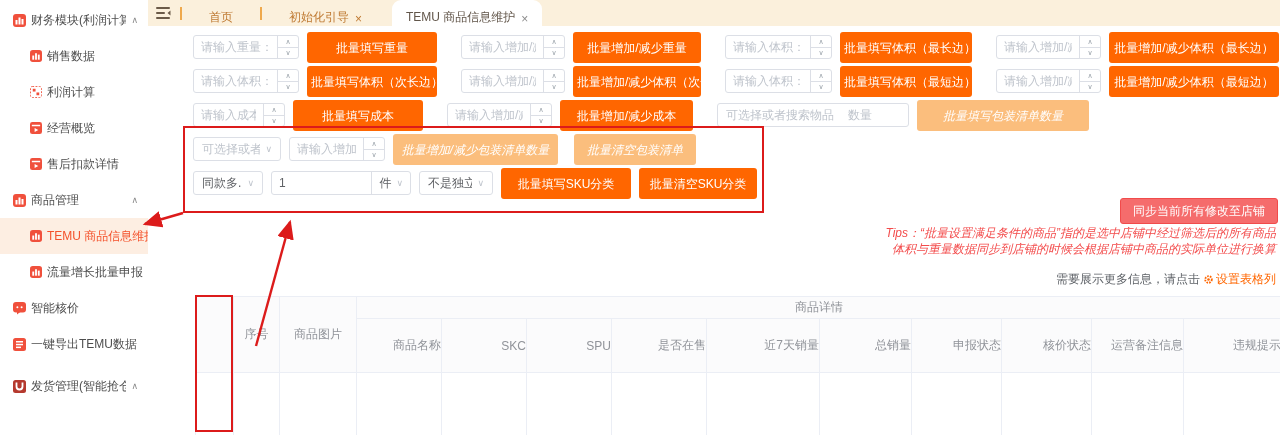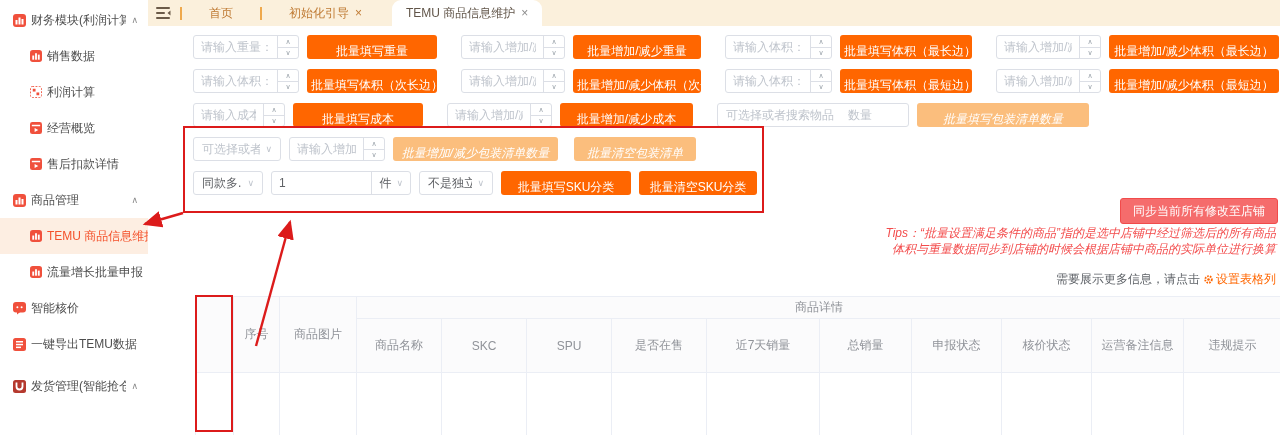--- a/index.html
+++ b/index.html
@@ -17,40 +17,40 @@
   .sbi .lbl { overflow:hidden; }
   .caret { margin-left:auto; margin-right:10px; font-size:9px; color:#8a8a8a; font-style:normal; flex:none;}
   .caret::after { content:"∧"; }
   .sicon { flex:none; display:inline-flex; }
 
   
   .tbar { position:absolute; left:148px; top:0; right:0; height:26px; background:#fbf0dc;
           display:flex; align-items:stretch; z-index:1; }
   .clps { align-self:center; margin-left:8px; display:inline-flex; cursor:pointer; }
   .tdiv { align-self:center; width:2px; height:13px; background:#efa94d; margin:0 9px; }
-  .ttab { display:flex; align-items:center; gap:6px; font-size:12px; color:#bf7a33; padding:0 18px; cursor:pointer; }
+  .ttab { display:flex; align-items:flex-end; gap:6px; font-size:12px; color:#bf7a33; padding:0 18px; cursor:pointer; }
   .ttab .x { font-size:12px; color:#bf7a33; }
   .ttab.on { background:#fff; border-radius:9px 9px 0 0; color:#615549; margin-left:12px; padding:0 14px; }
   .ttab.on .x { color:#8c8c8c; }
 
   
   .main { position:absolute; left:148px; top:26px; right:0; bottom:0; background:#fff; }
   .crow { position:absolute; left:45px; display:flex; align-items:center; gap:24px; height:24px; }
   .g { display:flex; align-items:center; gap:8px; }
 
   .inum { display:flex; align-items:stretch; height:24px; border:1px solid #dcdfe6; border-radius:3px; background:#fff; }
   .inum input { border:0; outline:0; min-width:0; flex:1; padding:0 7px; font-size:12px; color:#606266; background:transparent; }
   .inum input::placeholder { color:#bfc4cc; }
   .spin { width:21px; flex:none; border-left:1px solid #dcdfe6; display:flex; flex-direction:column; cursor:pointer; }
   .spin i { flex:1; display:flex; align-items:center; justify-content:center; font-style:normal; font-size:7px; color:#98a0a8; line-height:1; }
   .spin i.sup { border-bottom:1px solid #dcdfe6; }
   .spin i.sup::after { content:"∧"; }
   .spin i.sdn::after { content:"∨"; }
 
-  .btn { height:24px; border:none; border-radius:3px; color:#fff; font-size:12px; white-space:nowrap;
+  .btn { height:31px; border:none; border-radius:3px; color:#fff; font-size:12px; white-space:nowrap;
          overflow:hidden; cursor:pointer; text-align:center; padding:8px 4px; flex:none;
          font-family:"Liberation Sans","DejaVu Sans",sans-serif; }
   .btn.orange { background:#ff6600; }
   .btn.light  { background:#fbbe7d;font-style:italic; }
 
   .sel { display:flex; align-items:center; height:24px; border:1px solid #dcdfe6; border-radius:3px;
          background:#fff; font-size:12px; padding:0 8px; cursor:pointer; white-space:nowrap; overflow:hidden; }
   .sel .ph { color:#bfc4cc; flex:1; overflow:hidden; }
   .sel .val { color:#606266; flex:1; overflow:hidden; }
   .car { margin-left:5px; font-size:9px; color:#bfc4cc; font-style:normal; flex:none; }
@@ -68,21 +68,21 @@
           font-style:italic; color:#f34b4b; line-height:16px; }
   .more { position:absolute; right:4px; top:245px; font-size:12px; color:#5f6368; display:flex; align-items:center; gap:3px; }
   .more .lnk { color:#ff6600; cursor:pointer; display:flex; align-items:center; gap:2px; }
 
   
   table.tbl { position:absolute; left:47px; top:270px; border-collapse:collapse; table-layout:fixed; width:1086px; }
   .tbl th, .tbl td { border:1px solid #ebeef5; font-size:12px; font-weight:400; color:#909399;
                      text-align:center; padding:0; overflow:hidden; white-space:nowrap; }
   .tbl thead th { background:#fbfbfc; }
   .tbl .grow { height:22px; }
-  .tbl .srow th { height:54px; }
+  .tbl .srow th { height:54px;text-align:right; }
   .tbl tbody td { height:78px; background:#fff; }
   .cb { width:14px; height:14px; background:#ff6600; border-radius:2px; margin:0 auto; position:relative; cursor:pointer; }
   .cb::after { content:""; position:absolute; left:3px; right:3px; top:6px; height:2px; background:#fff; }
 
   
   #annot { position:absolute; left:0; top:0; z-index:60; pointer-events:none; }
 </style>
 </head>
 <body>
 

